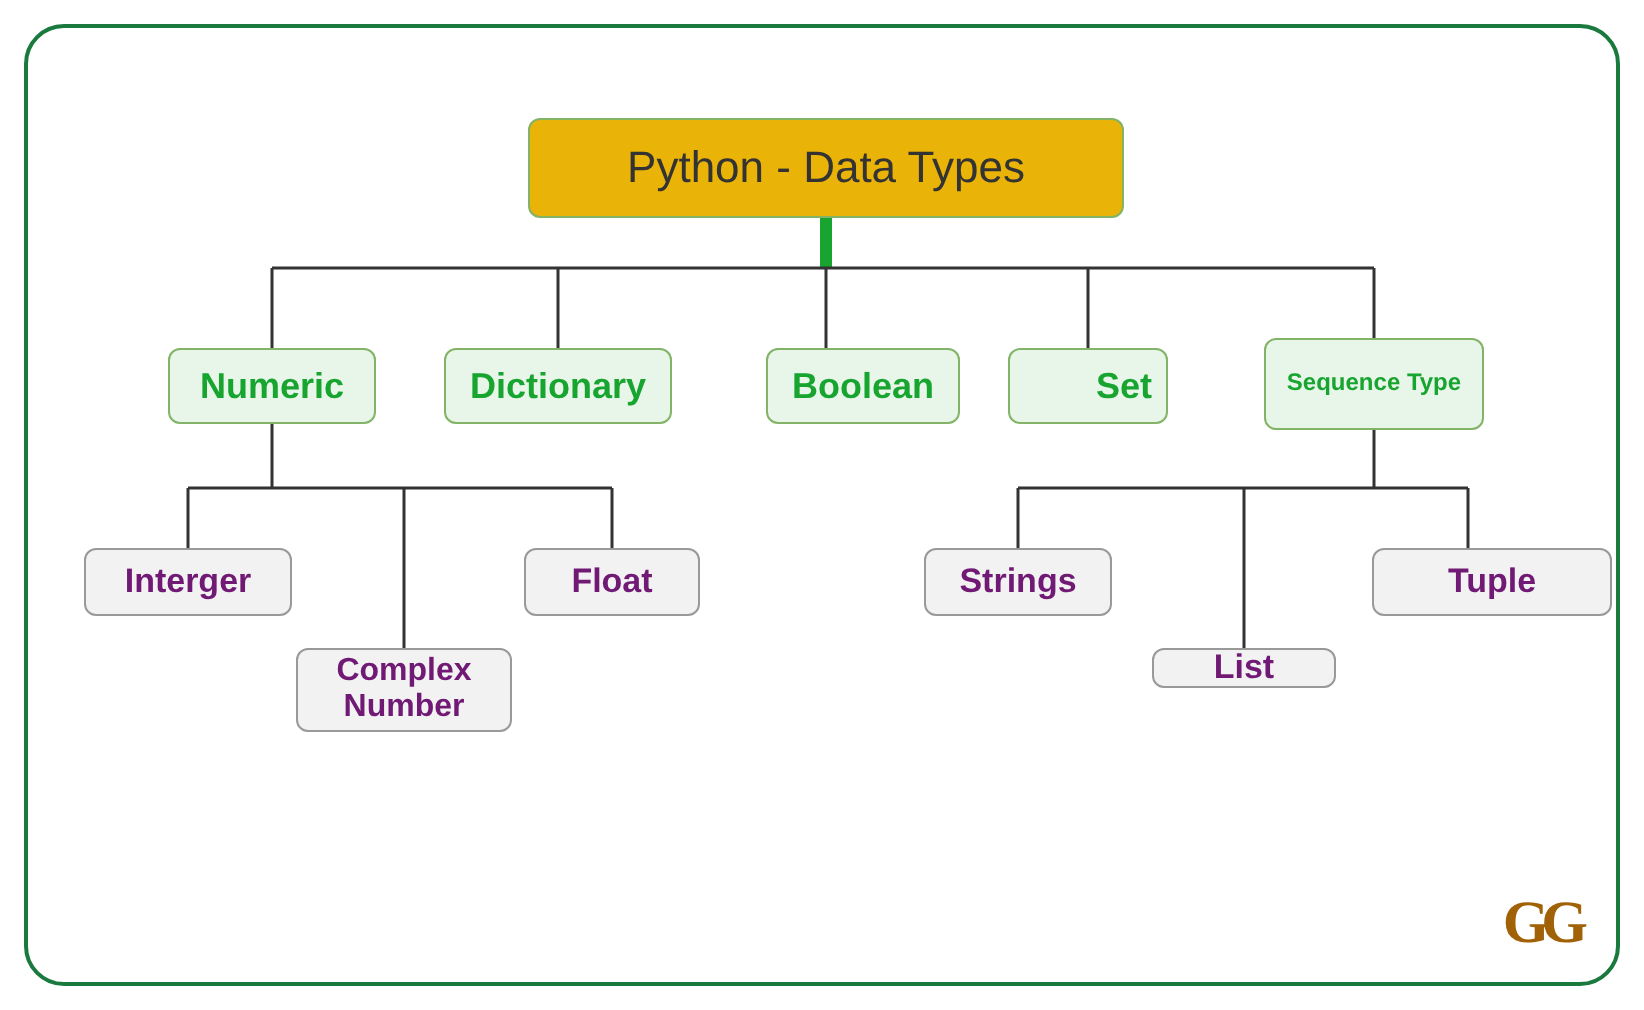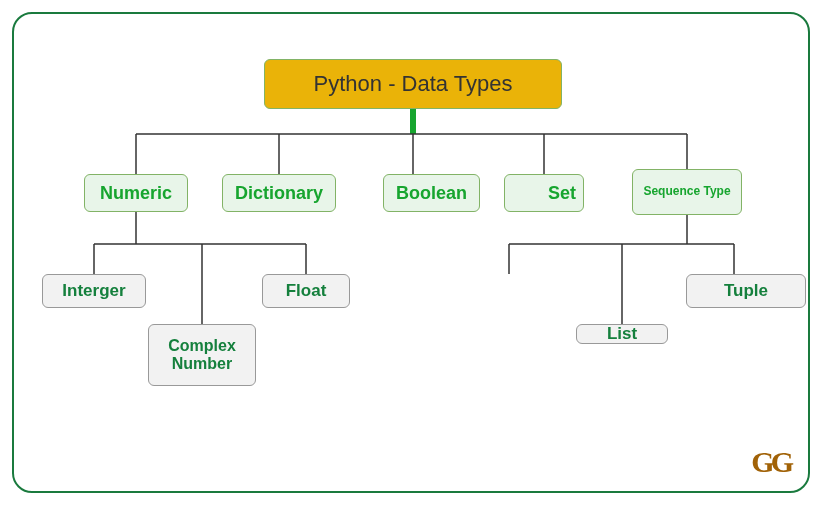--- a/index.html
+++ b/index.html
@@ -38,21 +38,21 @@
   }
   .mid {
     background: #e8f5e9;
     border: 1px solid #82b366;
     color: #17a52f;
     font-size: 18px;
   }
   .leaf {
     background: #f2f2f2;
     border: 1px solid #999999;
-    color: #15803d;
+    color: #701a75;
     font-size: 17px;
   }
   .logo {
     position: absolute;
     right: 18px;
     bottom: 12px;
     font-family: Georgia, serif;
     font-size: 30px;
     color: #a16207;
     font-weight: bold;
@@ -103,23 +103,24 @@
   <div class="node mid" style="left:208px; top:160px; width:114px; height:38px;">Dictionary</div>
 
   <div class="node mid" style="left:348px; top:160px; width:97px; height:38px;margin-left:21px;">Boolean</div>
 
   <div class="node mid" style="left:490px; top:160px; width:80px; height:38px;padding-left:36px;">Set</div>
 
   <div class="node mid" style="left:618px; top:155px; width:110px; height:46px; font-size:12px; line-height:1.1;">Sequence Type</div>
 
   <div class="node leaf" style="left:28px; top:260px; width:104px; height:34px;">Interger</div>
 
-  <div class="node leaf" style="left:134px; top:310px; width:108px; height:62px; font-size:16px; line-height:1.1;">Complex Number</div>
+  <div class="node leaf" style="left:134px; top:310px; width:108px; height:42px; font-size:16px; line-height:1.1;">Complex Number</div>
 
   <div class="node leaf" style="left:248px; top:260px; width:88px; height:34px;text-align:center;">Float</div>
 
+  <div class="node leaf" style="left:448px; top:260px; width:94px; height:34px;">Strings</div>
 
   <div class="node leaf" style="left:562px; top:310px; width:92px; height:20px;">List</div>
 
   <div class="node leaf" style="left:672px; top:260px; width:120px; height:34px;">Tuple</div>
 
   <div class="logo">GG</div>
 </div>
 
 </body></html>

